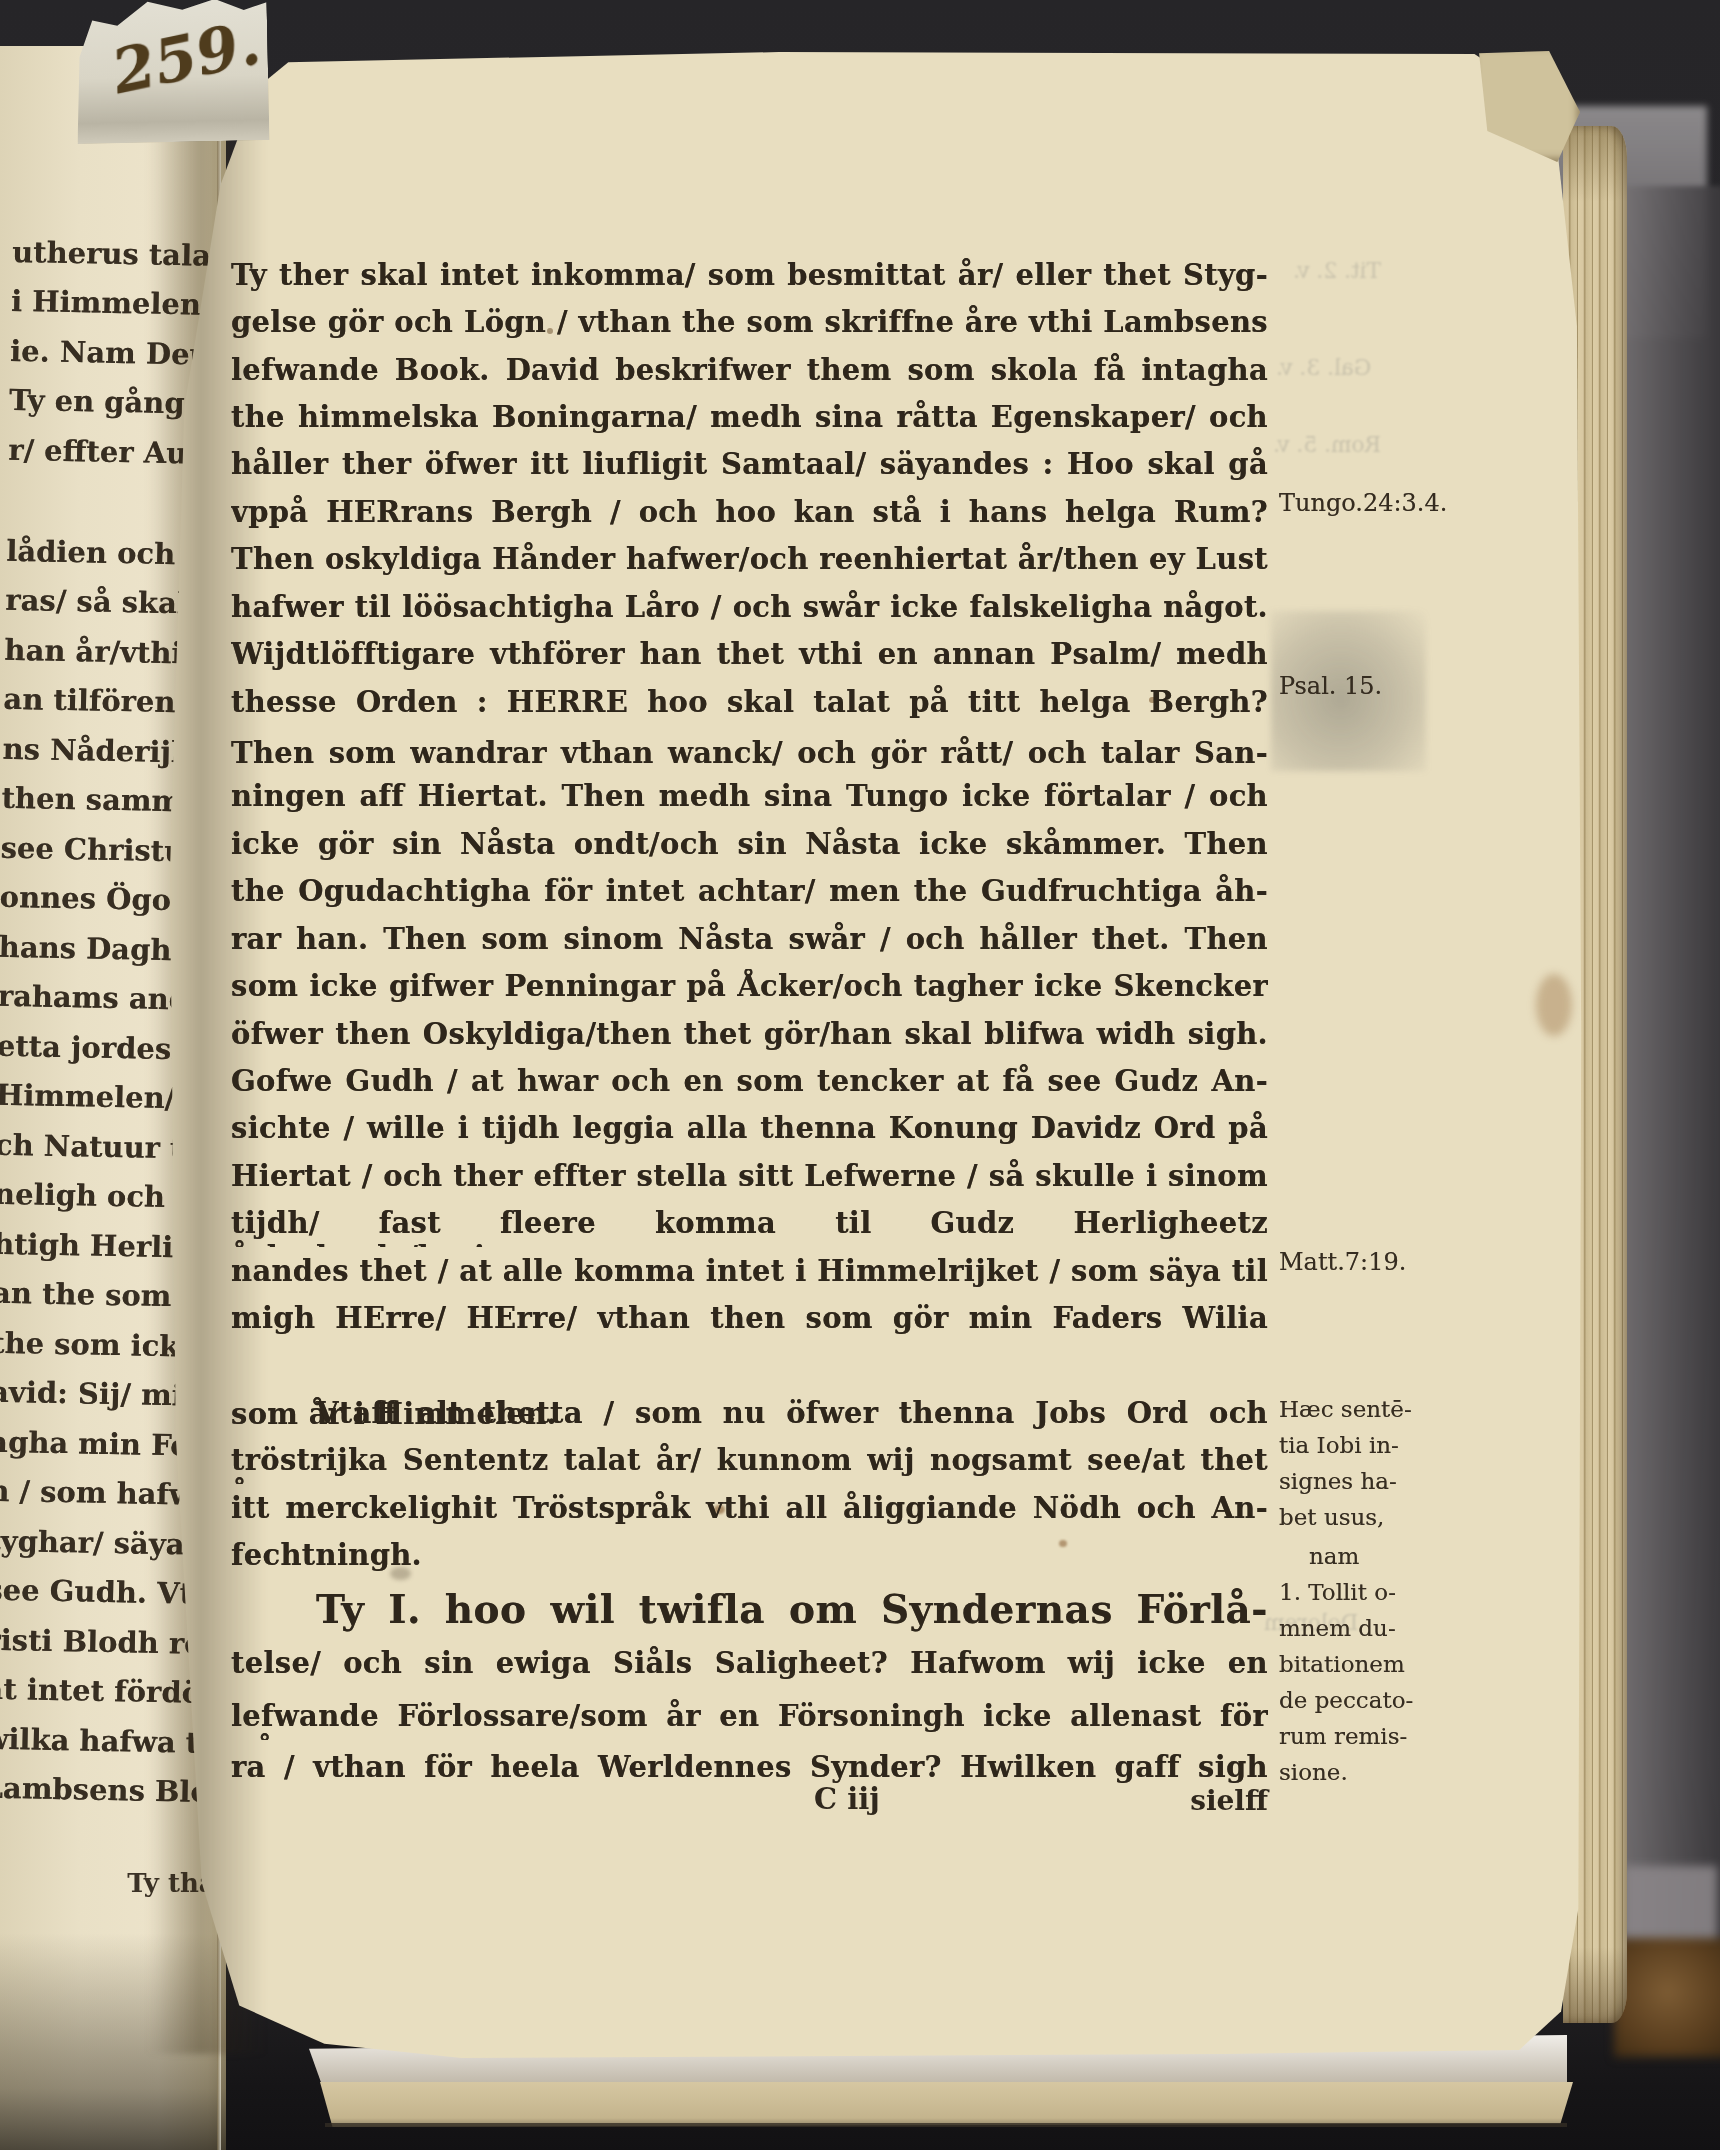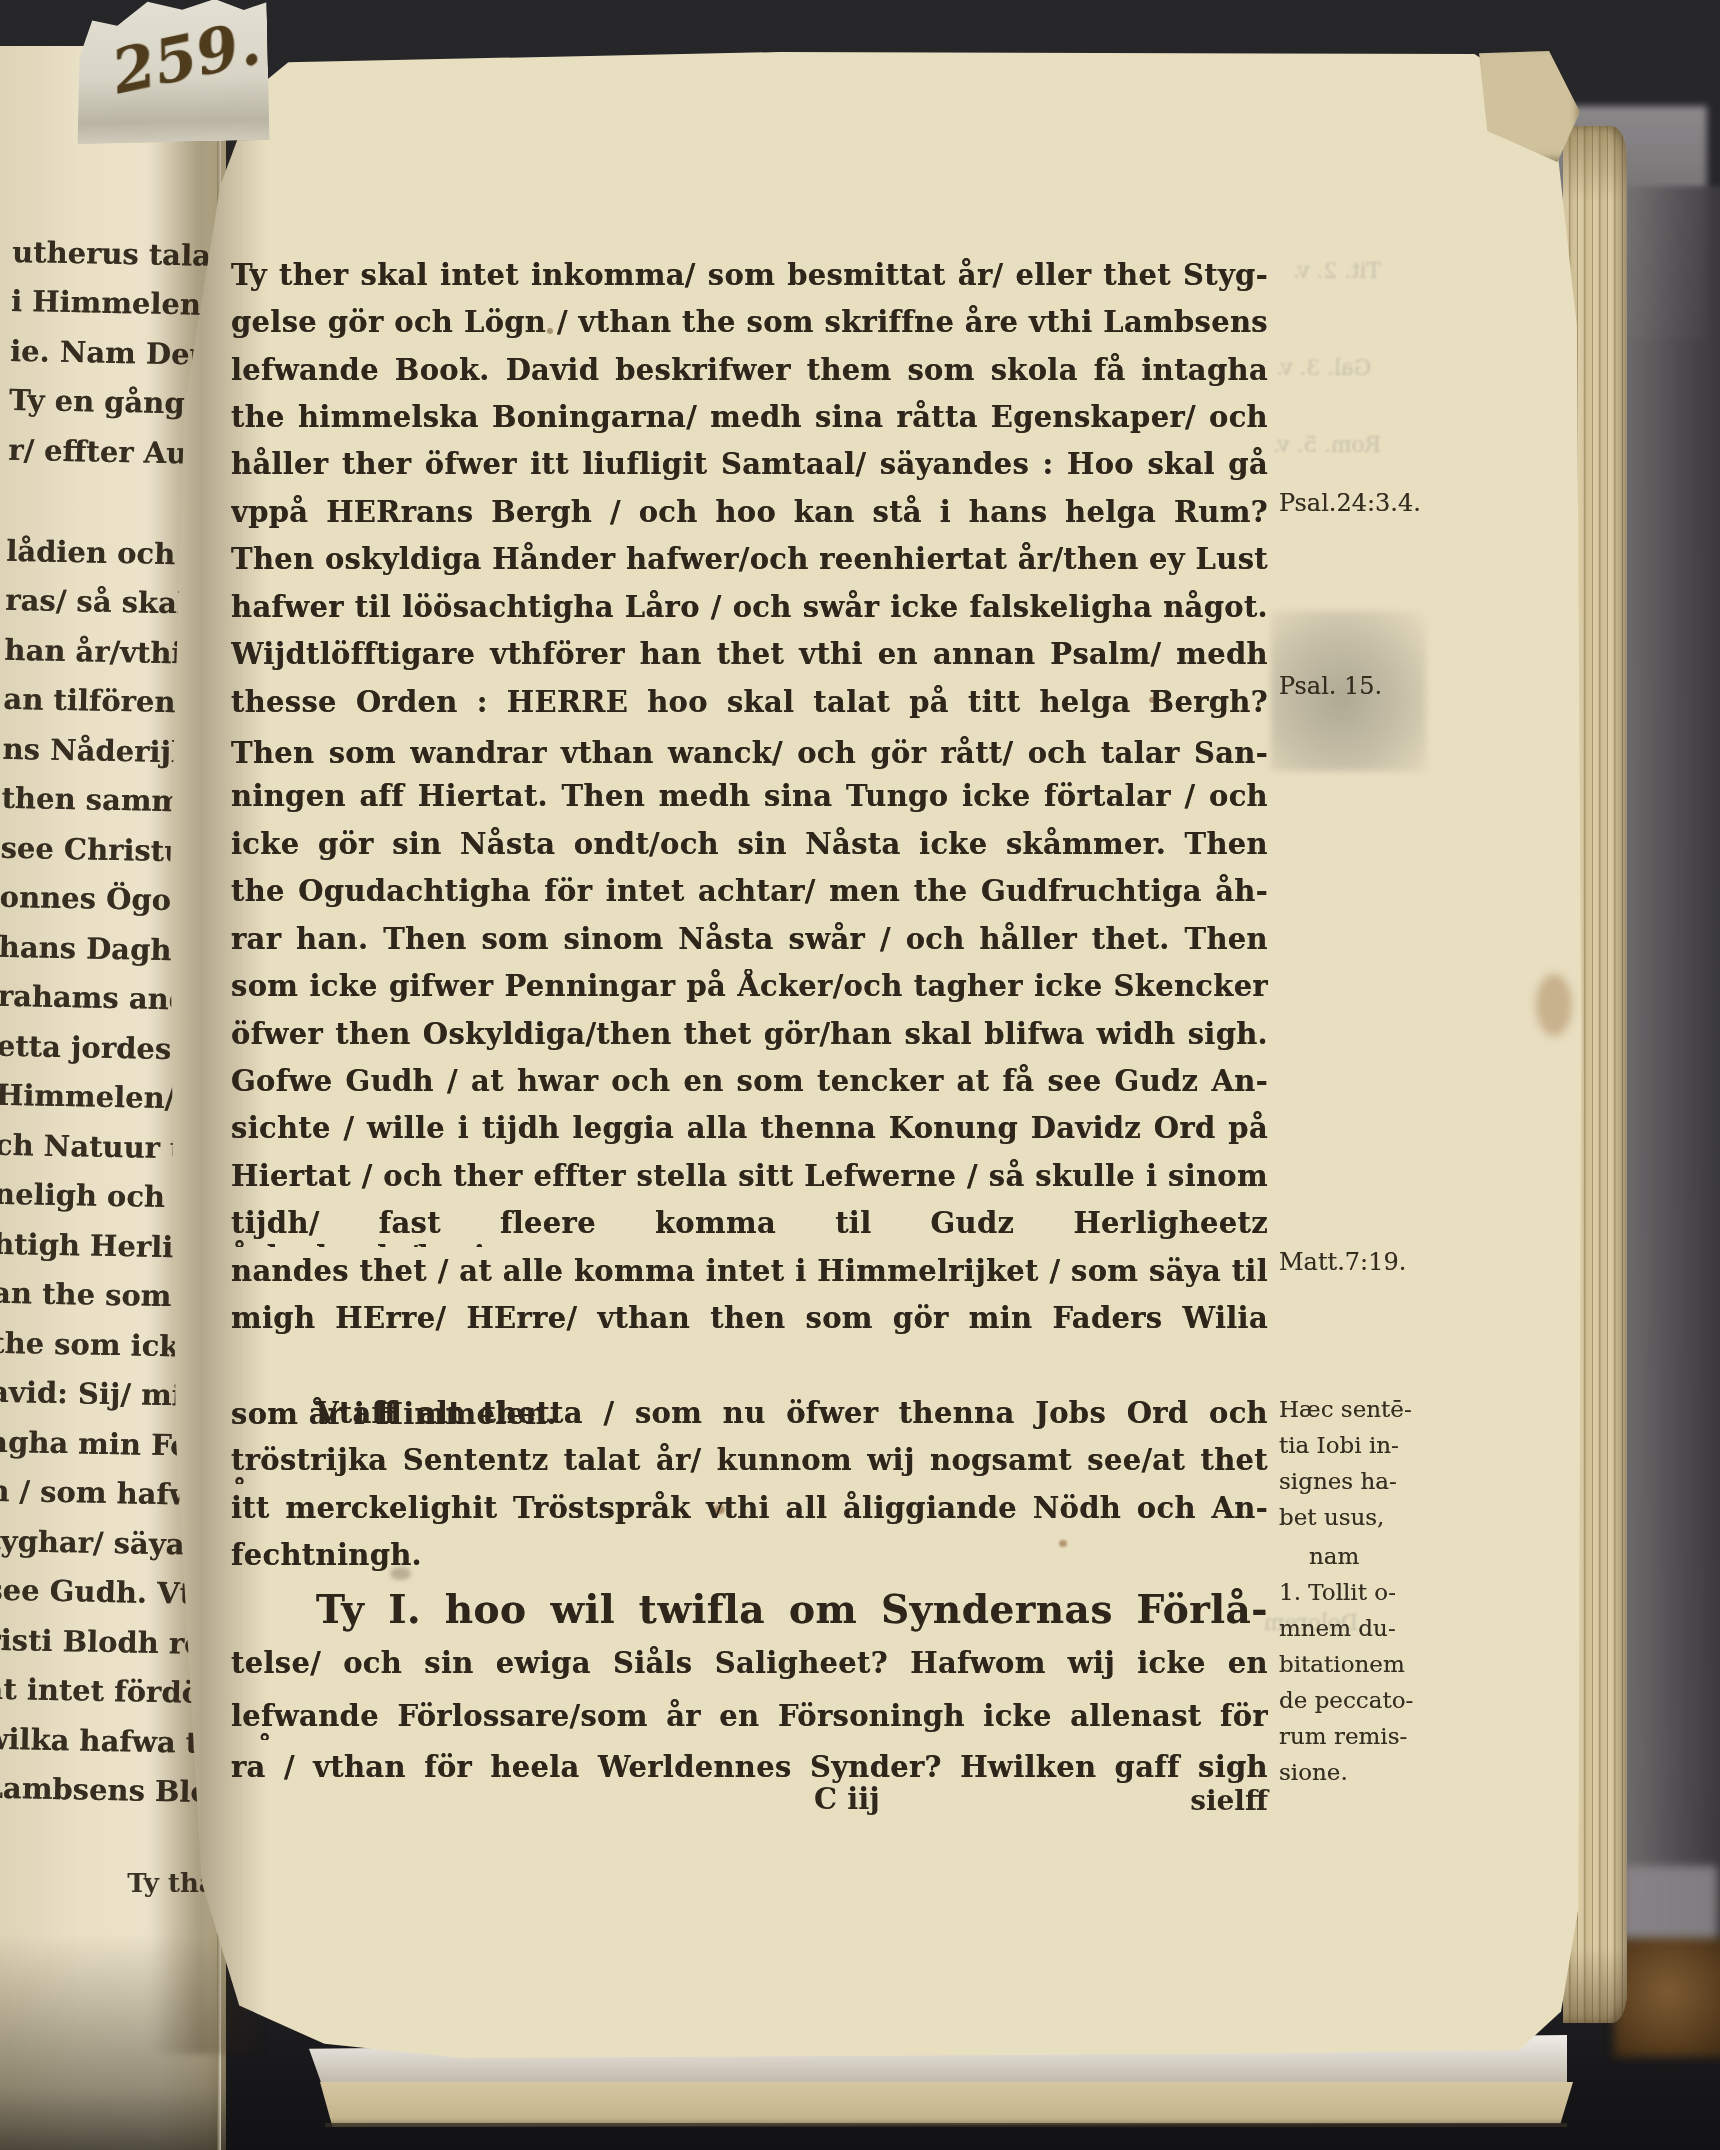--- a/index.html
+++ b/index.html
@@ -225,21 +225,21 @@
       <div class="bodyline" style="top: 1491px;">itt merckelighit Tröstspråk vthi all åliggiande Nödh och An-</div>
       <div class="bodyline flush" style="top: 1538px;">fechtningh.</div>
       <div class="bodyline indent heading" style="top: 1588px;">Ty I. hoo wil twifla om Syndernas Förlå-</div>
       <div class="bodyline" style="top: 1646px;">telse/ och sin ewiga Siåls Saligheet?  Hafwom wij icke en</div>
       <div class="bodyline" style="top: 1699px;">lefwande Förlossare/som år en Försoningh icke allenast för wå-</div>
       <div class="bodyline" style="top: 1750px;">ra / vthan för heela Werldennes Synder?  Hwilken gaff sigh</div>
     </div>
 
   <div>
 
-  <div class="mnote" style="top: 491px;">Psal.24:3.4.</div>
+  <div class="mnote" style="top: 491px;">Tungo.24:3.4.</div>
       <div class="mnote" style="top: 674px;">Psal. 15.</div>
       <div class="mnote" style="top: 1250px;">Matt.7:19.</div>
     </div>
 
   <div>
 
   <div class="lnote" style="top: 1398px;">Hæc sentē-</div>
       <div class="lnote" style="top: 1434px;">tia Iobi in-</div>
       <div class="lnote" style="top: 1470px;">signes ha-</div>
       <div class="lnote" style="top: 1506px;">bet usus,</div>

